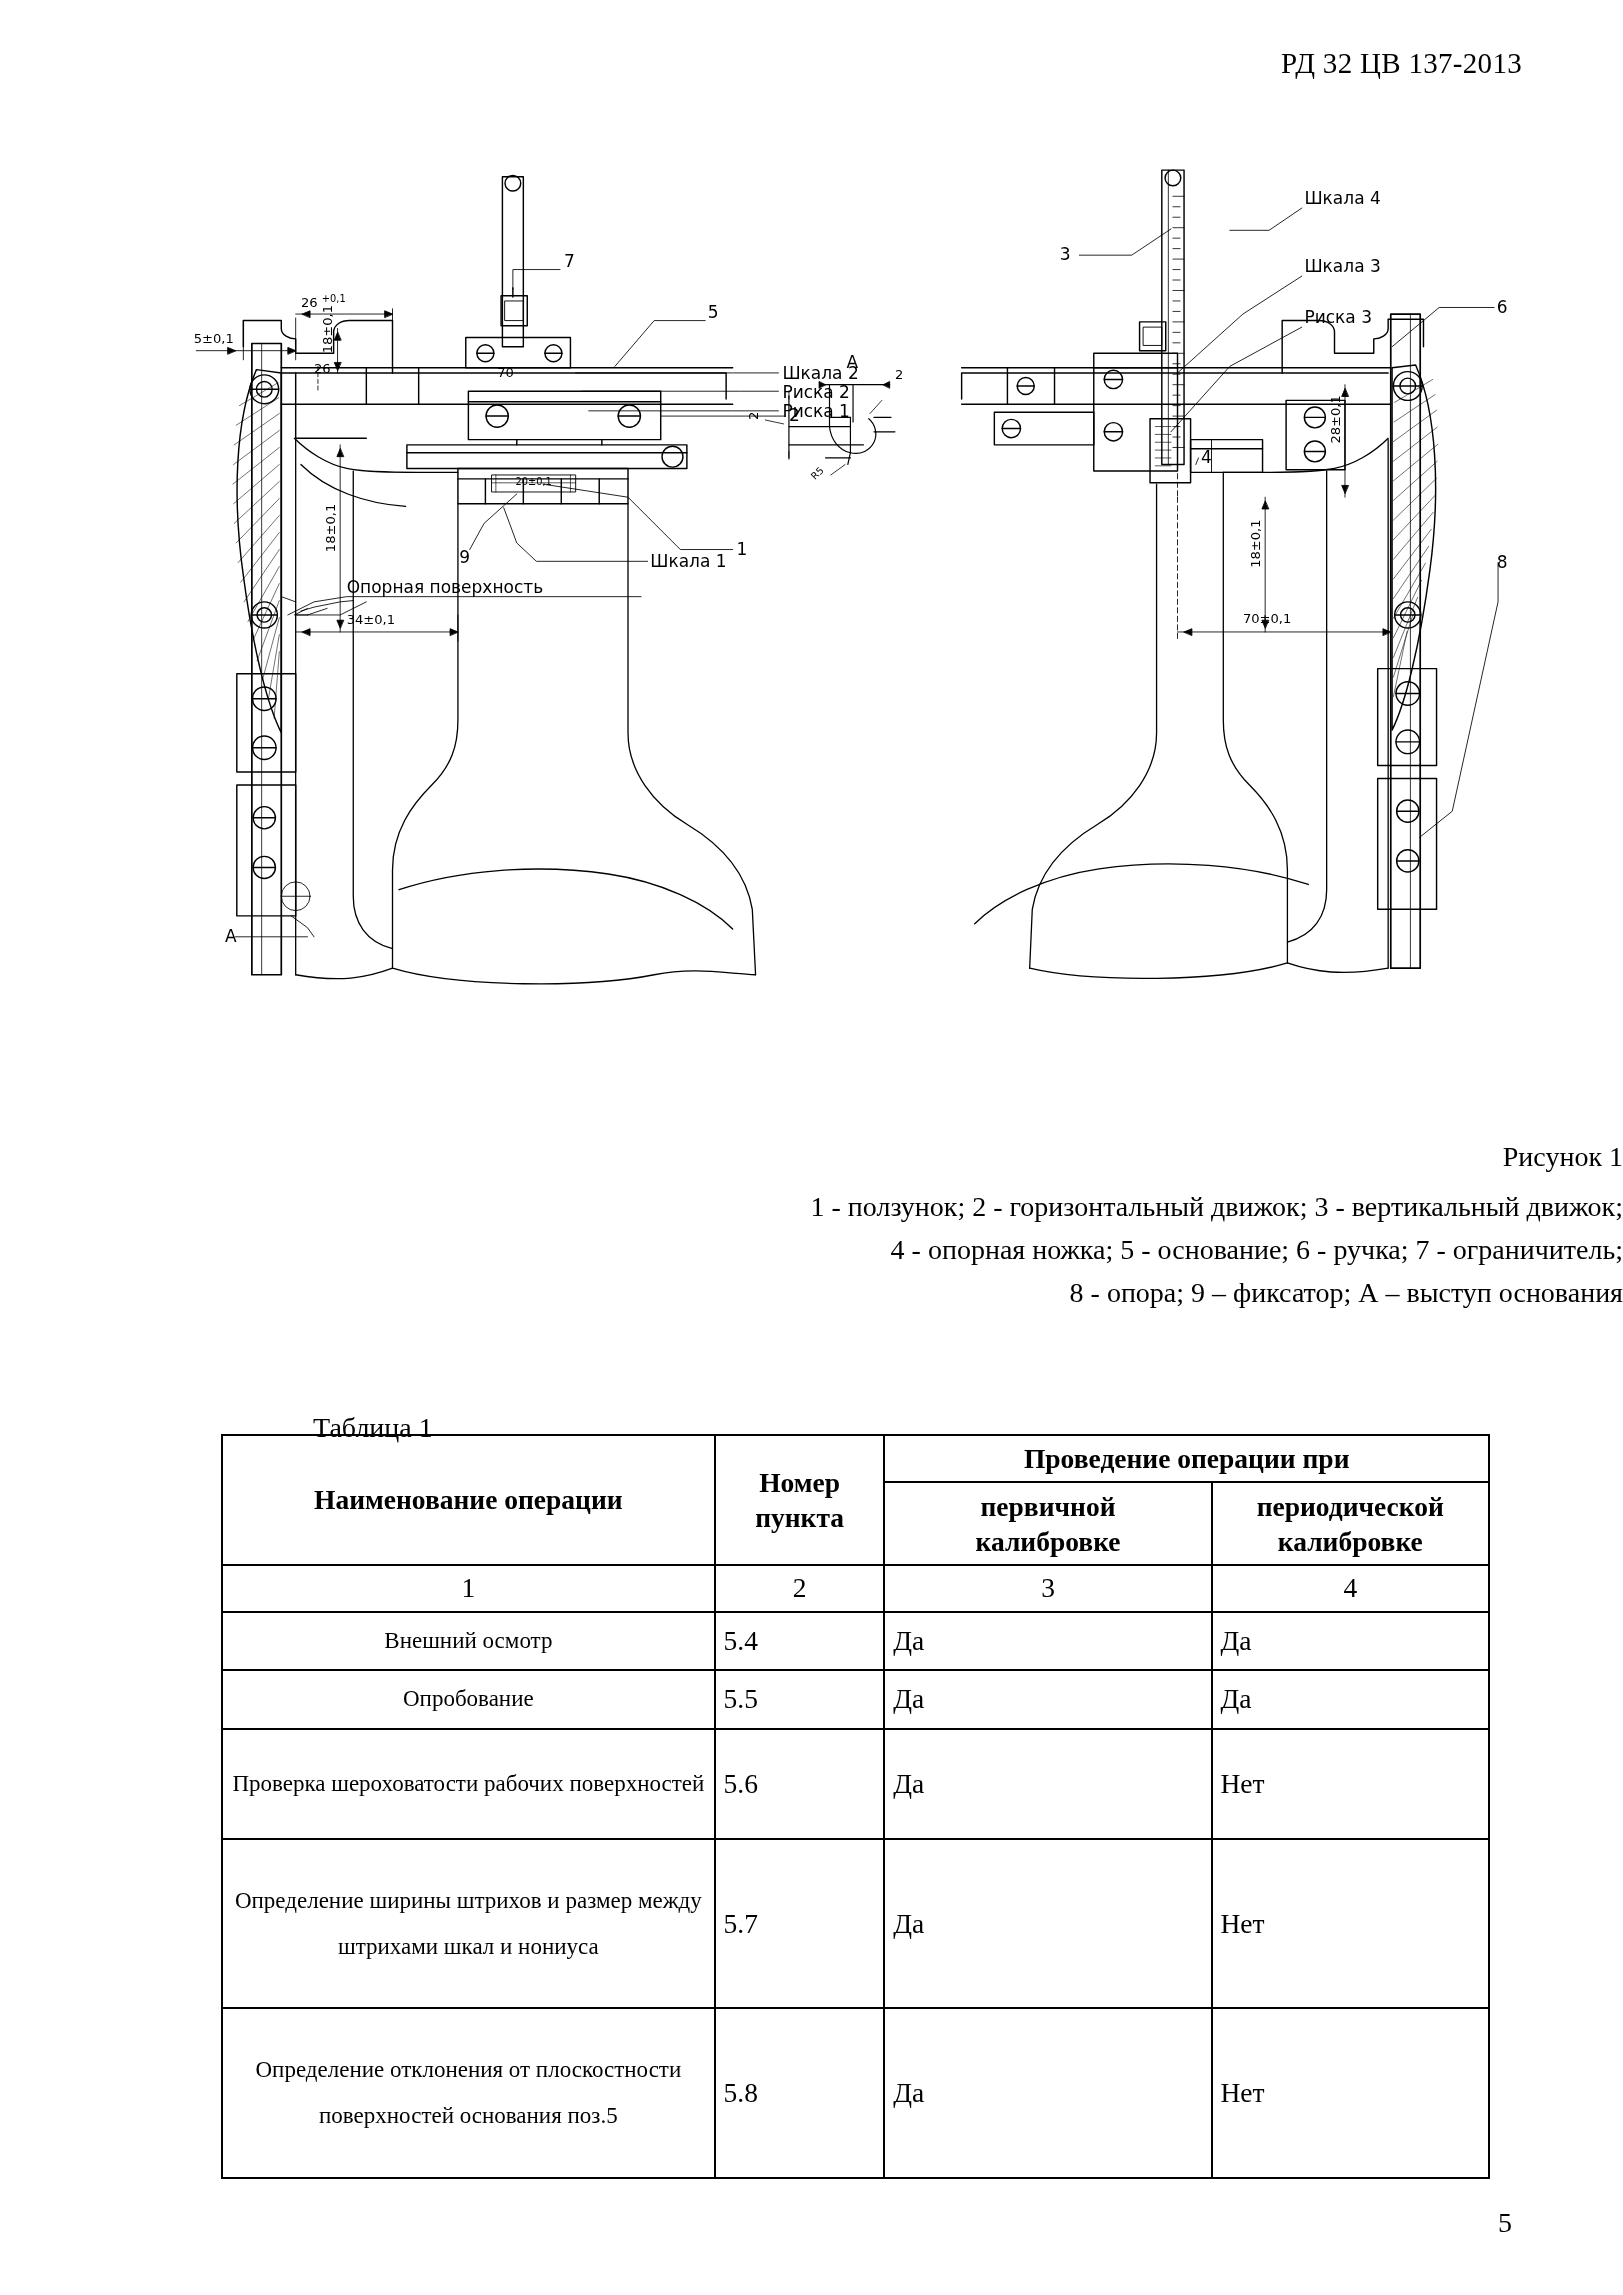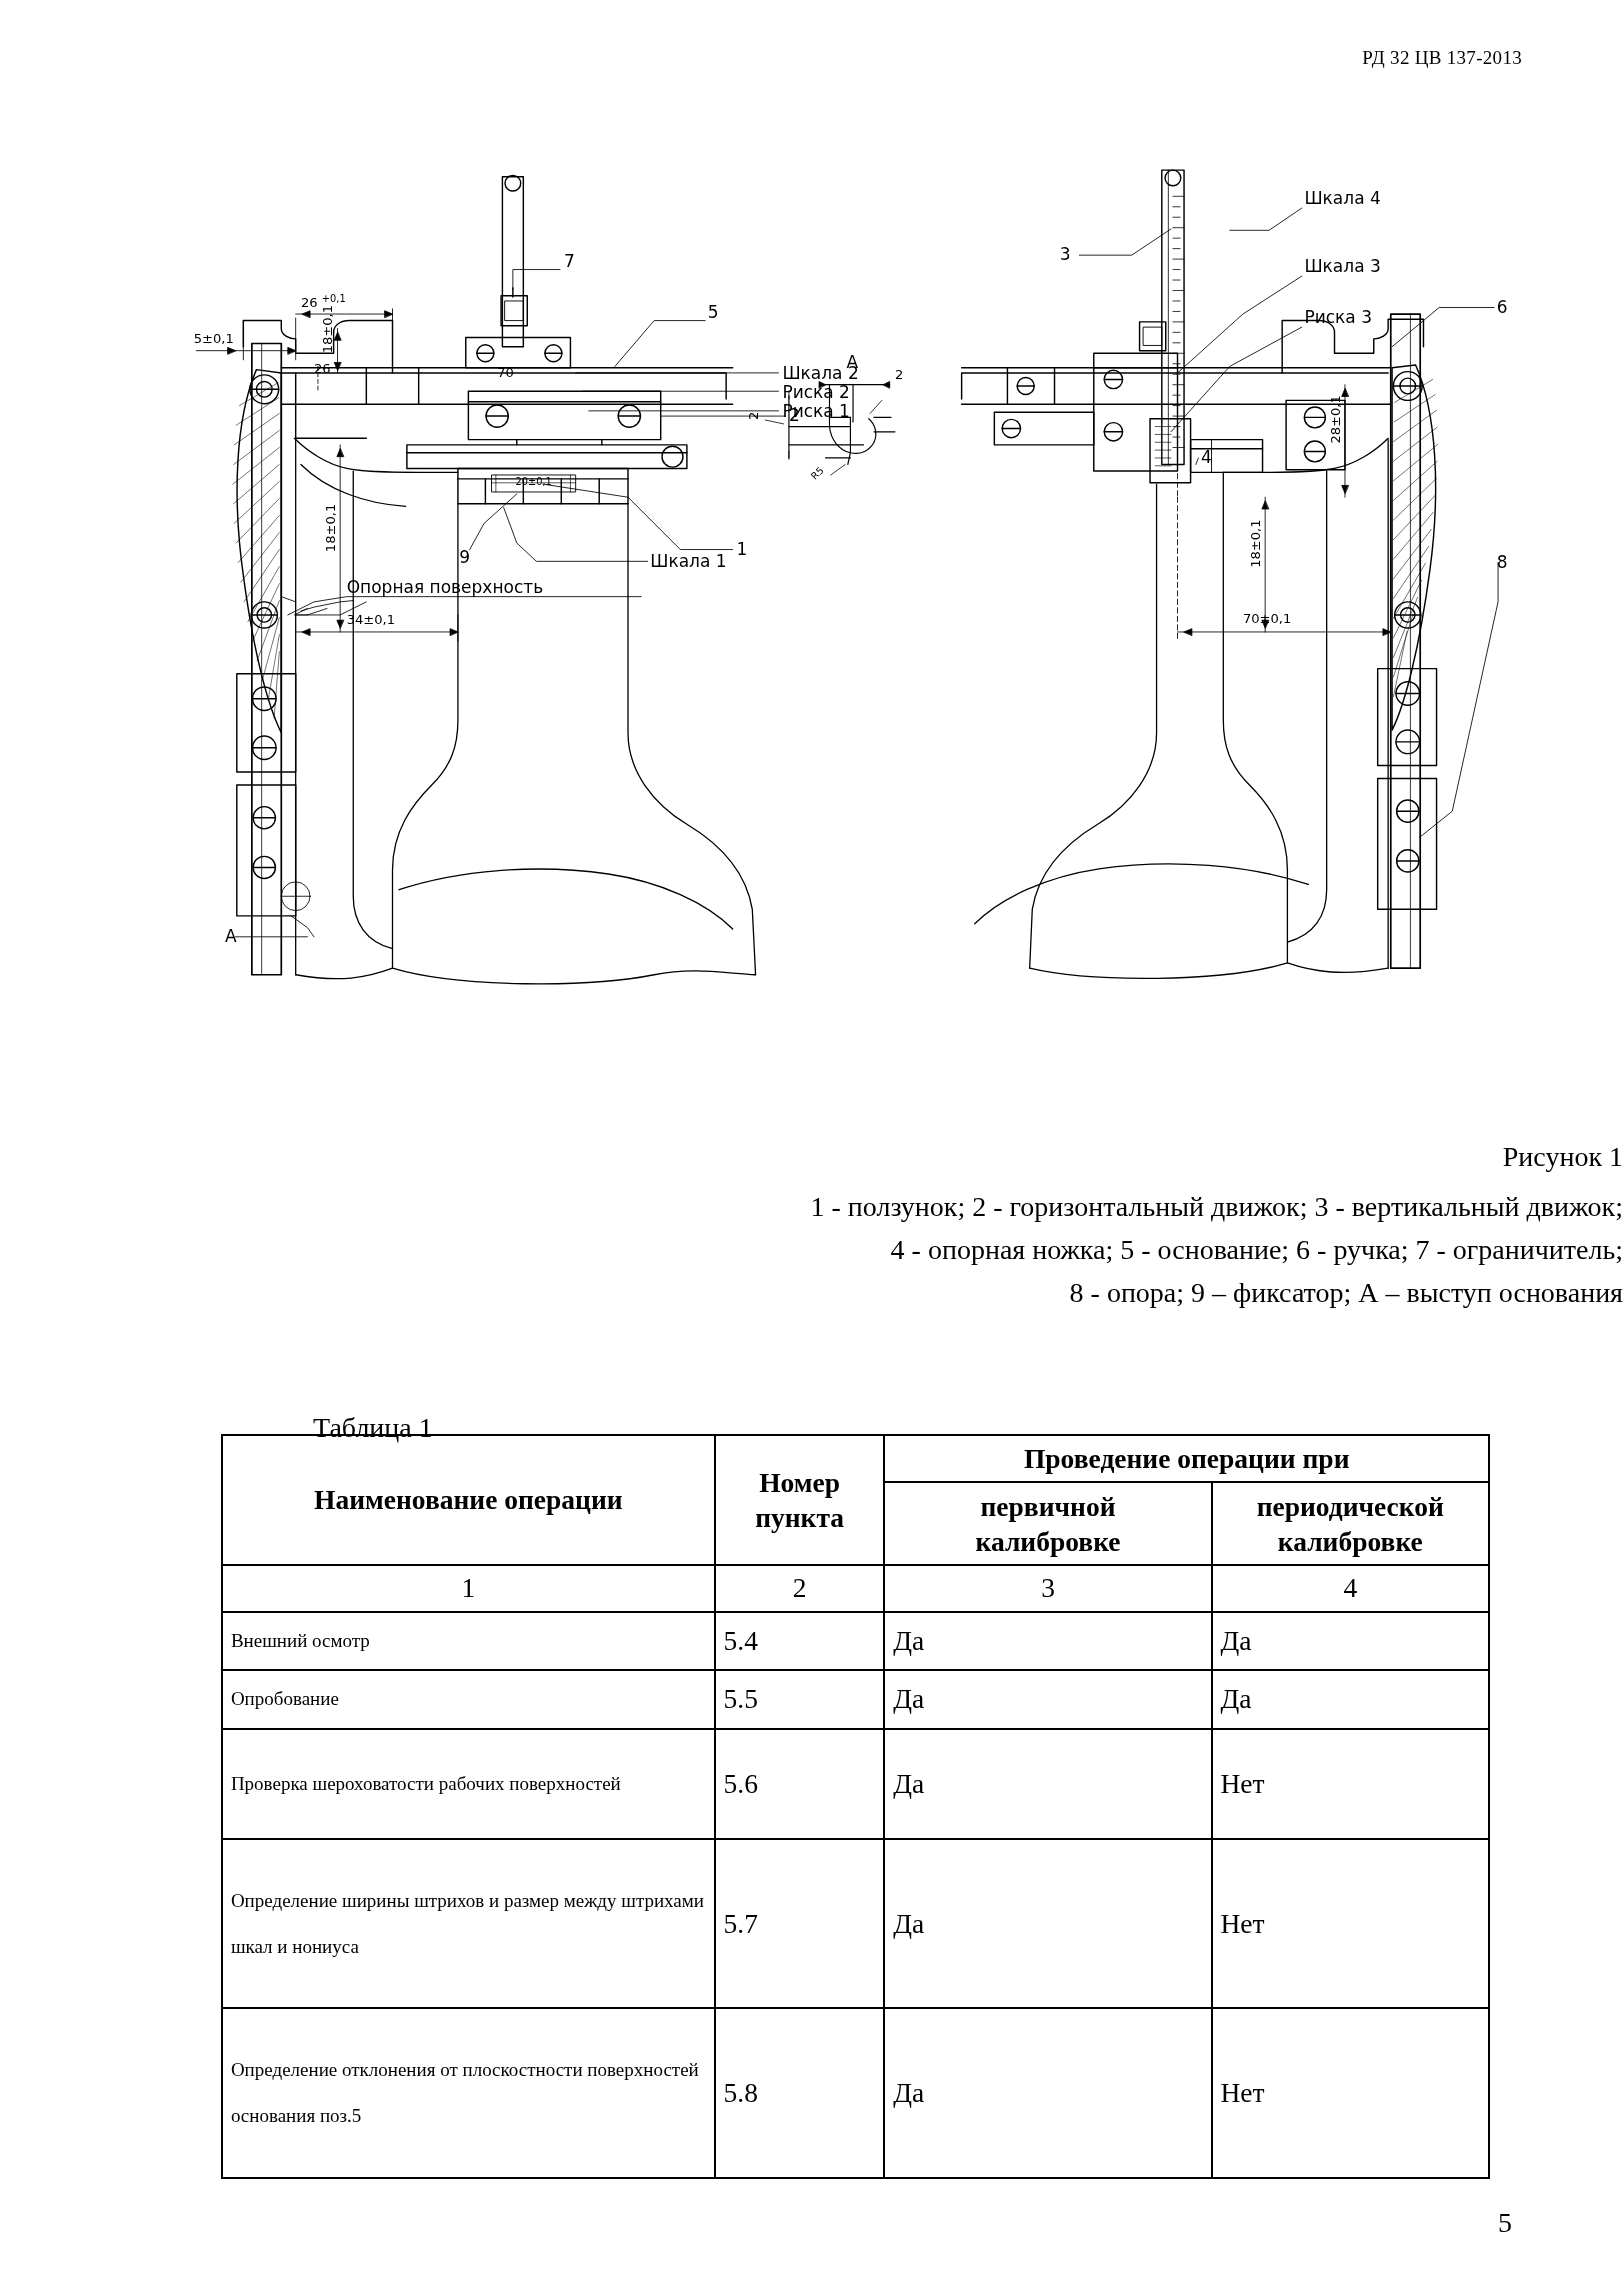--- a/index.html
+++ b/index.html
@@ -14,21 +14,21 @@
     font-family: "Liberation Serif", "DejaVu Serif", serif;
     color: #000000;
     overflow: hidden;
   }
 
   
   .page-header {
     position: absolute;
     top: 47px;
     right: 101px;
-    font-size: 19px;
+    font-size: 29px;
     letter-spacing: 0.3px;
     white-space: nowrap;
   }
 
   
   .figure-area {
     position: absolute;
     left: 0;
     top: 157px;
     width: 1623px;
@@ -82,23 +82,23 @@
   .col-num   { width: 164px; }
   .col-prim  { width: 316px; }
   .col-per   { width: 268px; }
 
   .numrow td {
     text-align: center;
     font-size: 27.5px;
     padding: 6.5px 7.9px;
   }
   .cell-name {
-    text-align: left;
+    text-align: center;
     line-height: 46px;
-    font-size: 19px;
+    font-size: 23px;
     border-radius: 13px;
   }
   .cell-ctr {
     text-align: left;
     font-size: 27.5px;
   }
   .row-tall td { height: 98px; }
   .row-taller td { height: 157px; }
 
   

